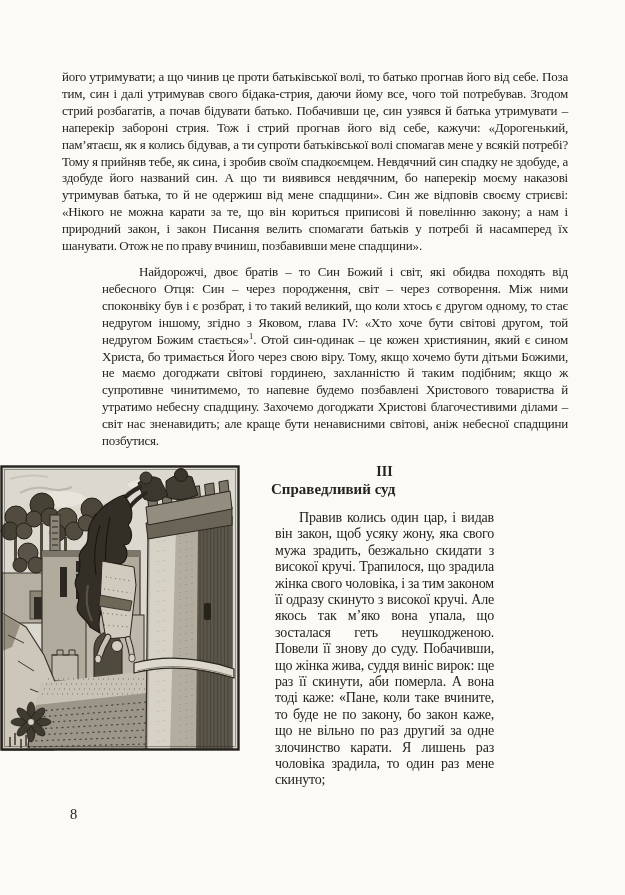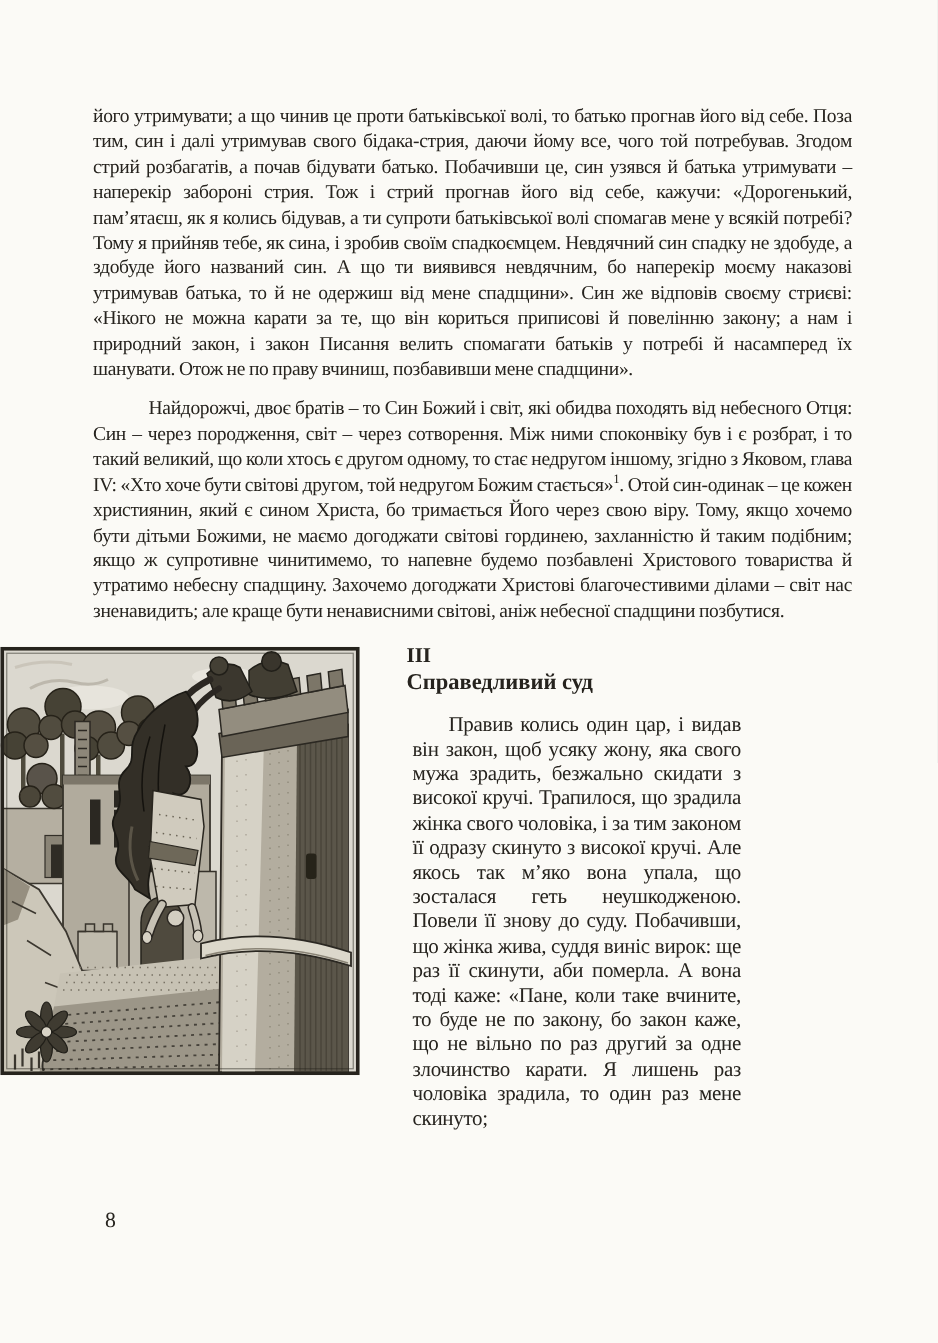--- a/index.html
+++ b/index.html
@@ -18,38 +18,38 @@
   }
   p.body{
     margin:0;
     font-size:13px;
     line-height:16.9px;
     letter-spacing:-0.2px;
     word-spacing:-0.5px;
     text-align:justify;
   }
   p.first{margin-bottom:9px;}
-  p.indent{text-indent:37px;}
+  p.indent{text-indent:37px;margin-left:40px;}
   sup.fn{font-size:8.5px;line-height:0;}
   .bottom-section{
     display:flex;
     margin-top:15px;
   }
   .figure{
     width:240px;height:286px;
     flex:0 0 auto;
   }
   .figure svg{display:block;width:240px;height:286px;}
   .column{
     margin-left:31px;
     width:227px;
     flex:0 0 auto;
   }
   .chapter-number{
-    font-weight:bold;text-align:left;
+    font-weight:bold;text-align:center;
     font-size:14px;line-height:17px;
     margin-top:-2px;
   }
   .chapter-title{
     font-weight:bold;
     font-size:15px;line-height:19px;
     margin-bottom:11px;
   }
   .col-body{
     font-size:14px;line-height:16.4px;

